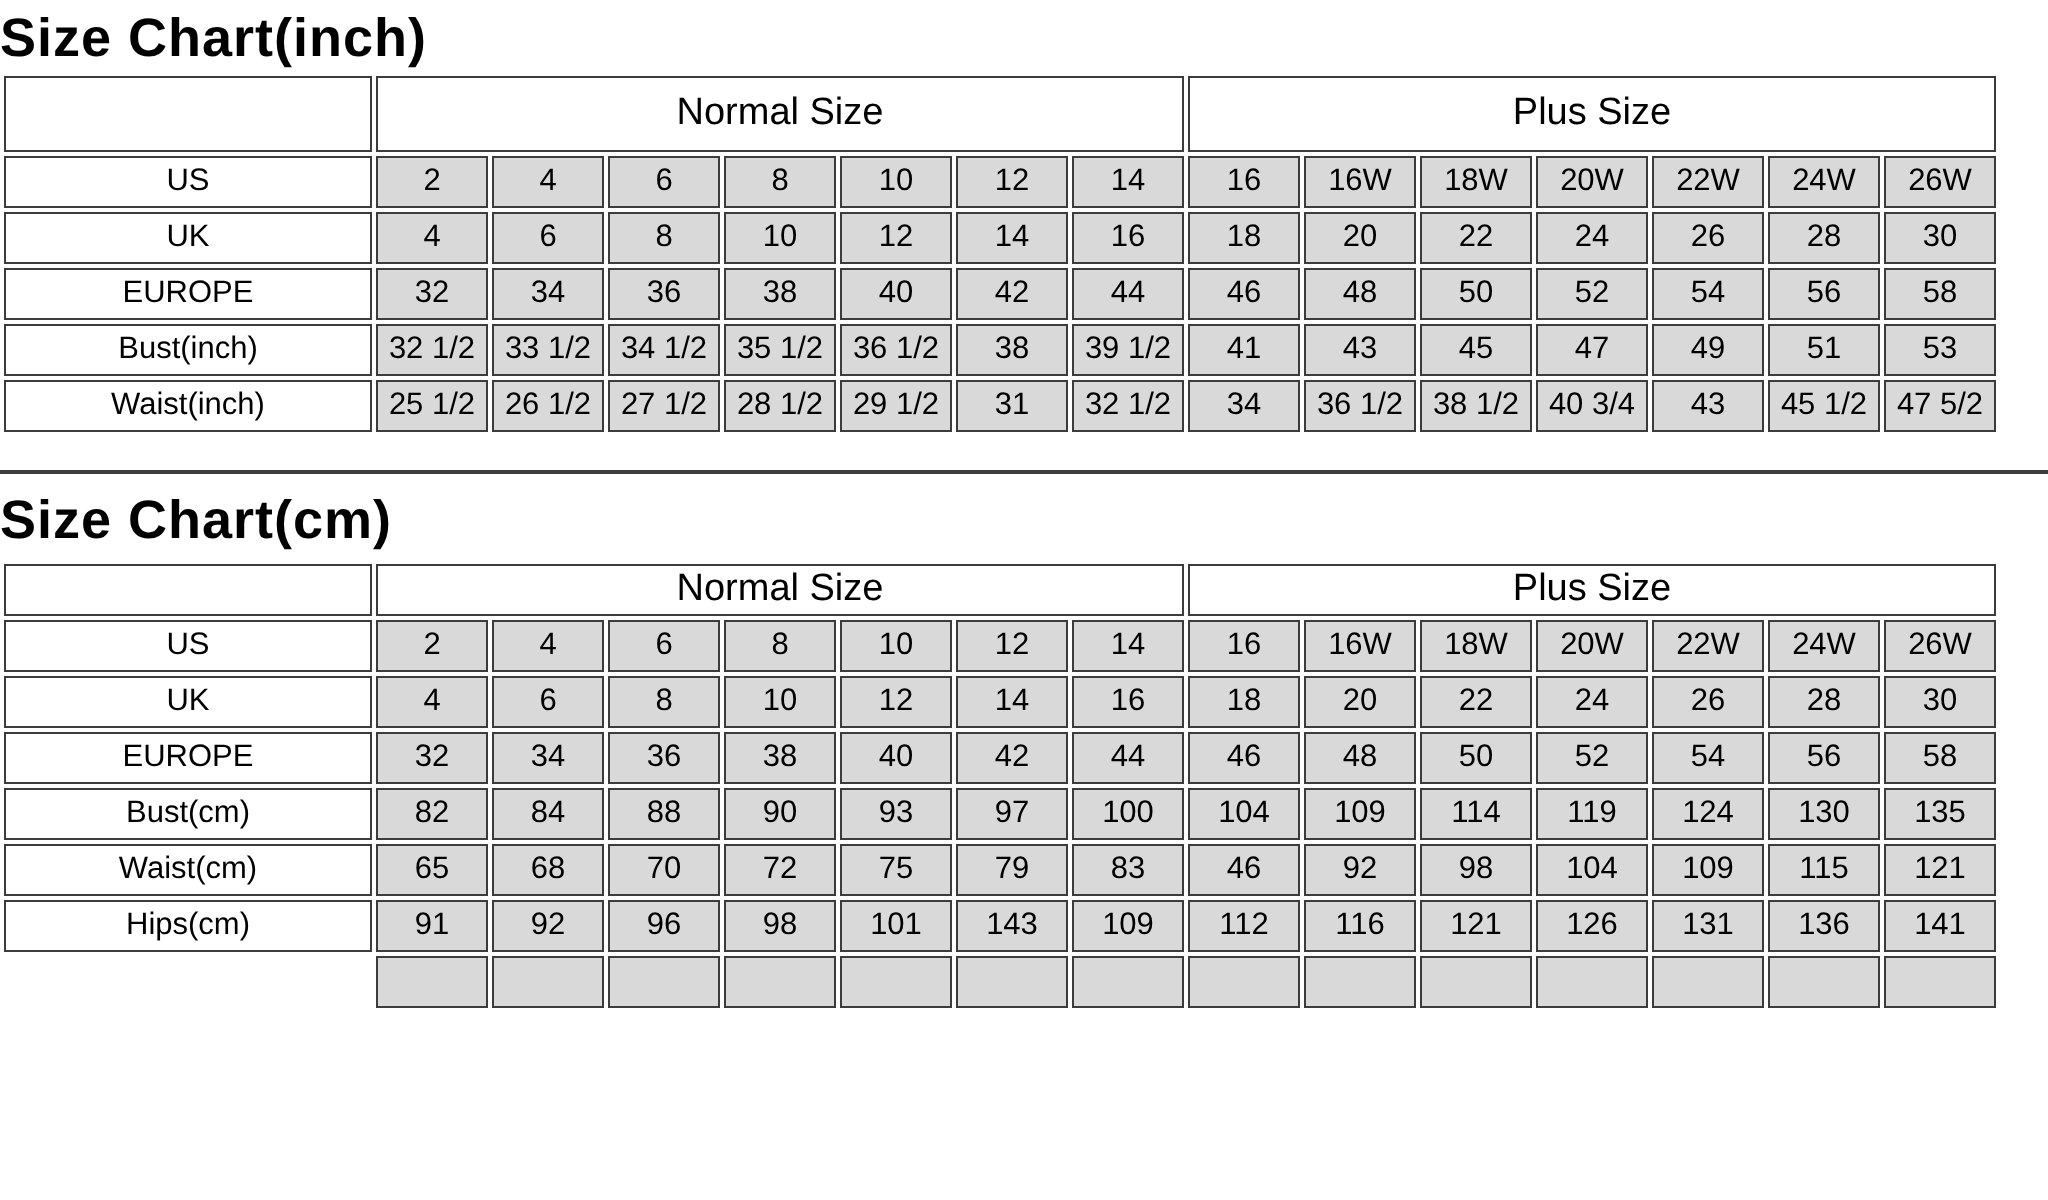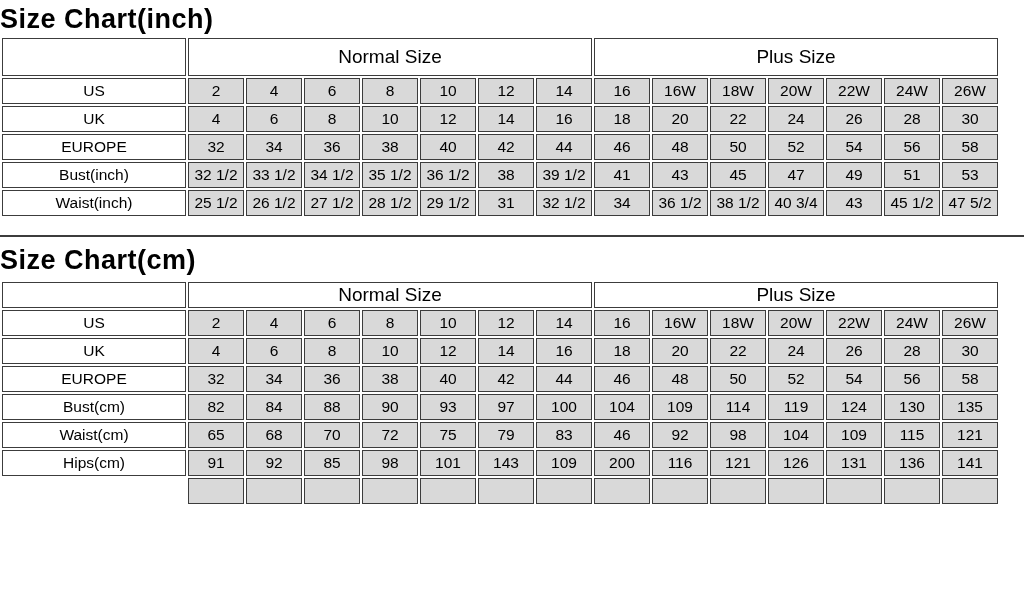--- a/index.html
+++ b/index.html
@@ -248,26 +248,26 @@
             <td class="cell">98</td>
             <td class="cell">104</td>
             <td class="cell">109</td>
             <td class="cell">115</td>
             <td class="cell">121</td>
           </tr>
           <tr>
             <th class="rowlabel">Hips(cm)</th>
             <td class="cell">91</td>
             <td class="cell">92</td>
-            <td class="cell">85</td>
+            <td class="cell">96</td>
             <td class="cell">98</td>
             <td class="cell">101</td>
             <td class="cell">143</td>
             <td class="cell">109</td>
-            <td class="cell">200</td>
+            <td class="cell">112</td>
             <td class="cell">116</td>
             <td class="cell">121</td>
             <td class="cell">126</td>
             <td class="cell">131</td>
             <td class="cell">136</td>
             <td class="cell">141</td>
           </tr>
           <tr class="partial">
             <th class="rowlabel"></th>
             <td class="cell"></td>

